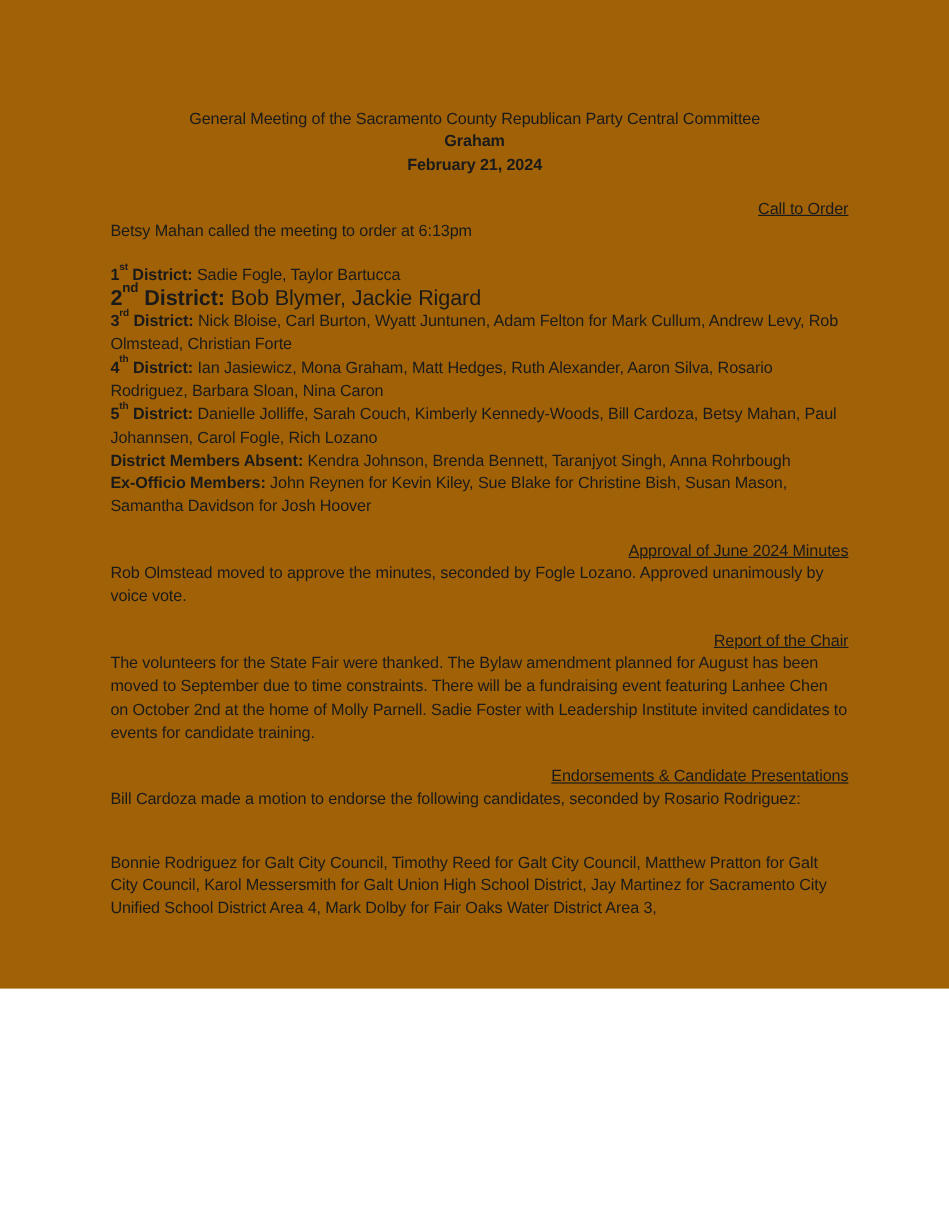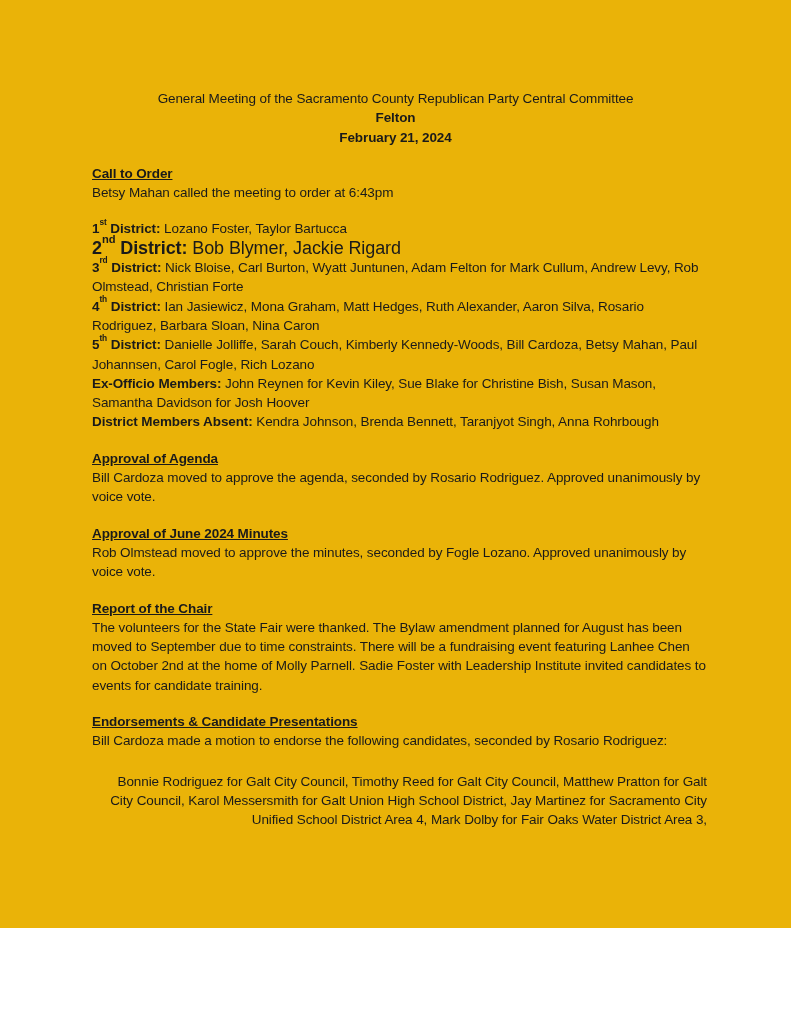--- a/index.html
+++ b/index.html
@@ -3,82 +3,79 @@
 <meta charset="utf-8">
 <style>
   html, body {
     margin: 0;
     padding: 0;
     background: #ffffff;
   }
   .page {
     position: relative;
     width: 791px;
-    height: 928px;
+    height: 824px;
     box-sizing: border-box;
     padding: 89px 80px 0 92px;
-    background: #eab308;
+    background: #a16207;
     color: #1a1a1a;
     font-family: "Liberation Sans", sans-serif;
     font-size: 13.5px;
     line-height: 19.3px;
     letter-spacing: -0.1px;
     overflow: hidden;
   }
   .title-block {
     text-align: center;
     width: 607px;
   }
   .bold { font-weight: bold; }
   .section { margin-top: 17px; width: 615px; }
   .heading {
-    font-weight: bold;
+    font-weight: normal;
     text-decoration: underline;
+    text-align: right;
   }
   p.para { margin: 0; }
-  p.para.gap-above { margin-top: 21px; text-align: right; }
+  p.para.gap-above { margin-top: 33px; }
   .rc-line b { font-weight: bold; }
   sup {
     font-size: 0.62em;
     position: relative;
     top: -0.38em;
     line-height: 0;
   }
   .rc-small { font-size: 18px; }
 </style>
 </head>
 <body>
 
 <div class="page">
 
   <div class="title-block">
     <div>General Meeting of the Sacramento County Republican Party Central Committee</div>
-    <div class="bold">Felton</div>
+    <div class="bold">Graham</div>
     <div class="bold">February 21, 2024</div>
   </div>
 
   <div class="section">
     <div class="heading">Call to Order</div>
-    <p class="para">Betsy Mahan called the meeting to order at 6:43pm</p>
+    <p class="para">Betsy Mahan called the meeting to order at 6:13pm</p>
   </div>
 
   <div class="section">
-    <p class="para rc-line"><b><span>1</span><sup>st</sup><span> District:</span></b><span> Lozano Foster, Taylor Bartucca</span></p>
+    <p class="para rc-line"><b><span>1</span><sup>st</sup><span> District:</span></b><span> Sadie Fogle, Taylor Bartucca</span></p>
     <p class="para rc-line rc-small"><b><span>2</span><sup>nd</sup><span> District:</span></b><span> Bob Blymer, Jackie Rigard</span></p>
     <p class="para rc-line"><b><span>3</span><sup>rd</sup><span> District:</span></b><span> Nick Bloise, Carl Burton, Wyatt Juntunen, Adam Felton for Mark Cullum, Andrew Levy, Rob Olmstead, Christian Forte</span></p>
     <p class="para rc-line"><b><span>4</span><sup>th</sup><span> District:</span></b><span> Ian Jasiewicz, Mona Graham, Matt Hedges, Ruth Alexander, Aaron Silva, Rosario Rodriguez, Barbara Sloan, Nina Caron</span></p>
     <p class="para rc-line"><b><span>5</span><sup>th</sup><span> District:</span></b><span> Danielle Jolliffe, Sarah Couch, Kimberly Kennedy-Woods, Bill Cardoza, Betsy Mahan, Paul Johannsen, Carol Fogle, Rich Lozano</span></p>
+    <p class="para rc-line"><b><span></span><sup></sup><span>District Members Absent:</span></b><span> Kendra Johnson, Brenda Bennett, Taranjyot Singh, Anna Rohrbough</span></p>
     <p class="para rc-line"><b><span></span><sup></sup><span>Ex-Officio Members:</span></b><span> John Reynen for Kevin Kiley, Sue Blake for Christine Bish, Susan Mason, Samantha Davidson for Josh Hoover</span></p>
-    <p class="para rc-line"><b><span></span><sup></sup><span>District Members Absent:</span></b><span> Kendra Johnson, Brenda Bennett, Taranjyot Singh, Anna Rohrbough</span></p>
   </div>
 
-  <div class="section">
-    <div class="heading">Approval of Agenda</div>
-    <p class="para">Bill Cardoza moved to approve the agenda, seconded by Rosario Rodriguez. Approved unanimously by voice vote.</p>
-  </div>
 
   <div class="section">
     <div class="heading">Approval of June 2024 Minutes</div>
     <p class="para">Rob Olmstead moved to approve the minutes, seconded by Fogle Lozano. Approved unanimously by voice vote.</p>
   </div>
 
 
   <div class="section">
     <div class="heading">Report of the Chair</div>
     <p class="para">The volunteers for the State Fair were thanked. The Bylaw amendment planned for August has been moved to September due to time constraints. There will be a fundraising event featuring Lanhee Chen on October 2nd at the home of Molly Parnell. Sadie Foster with Leadership Institute invited candidates to events for candidate training.</p>

